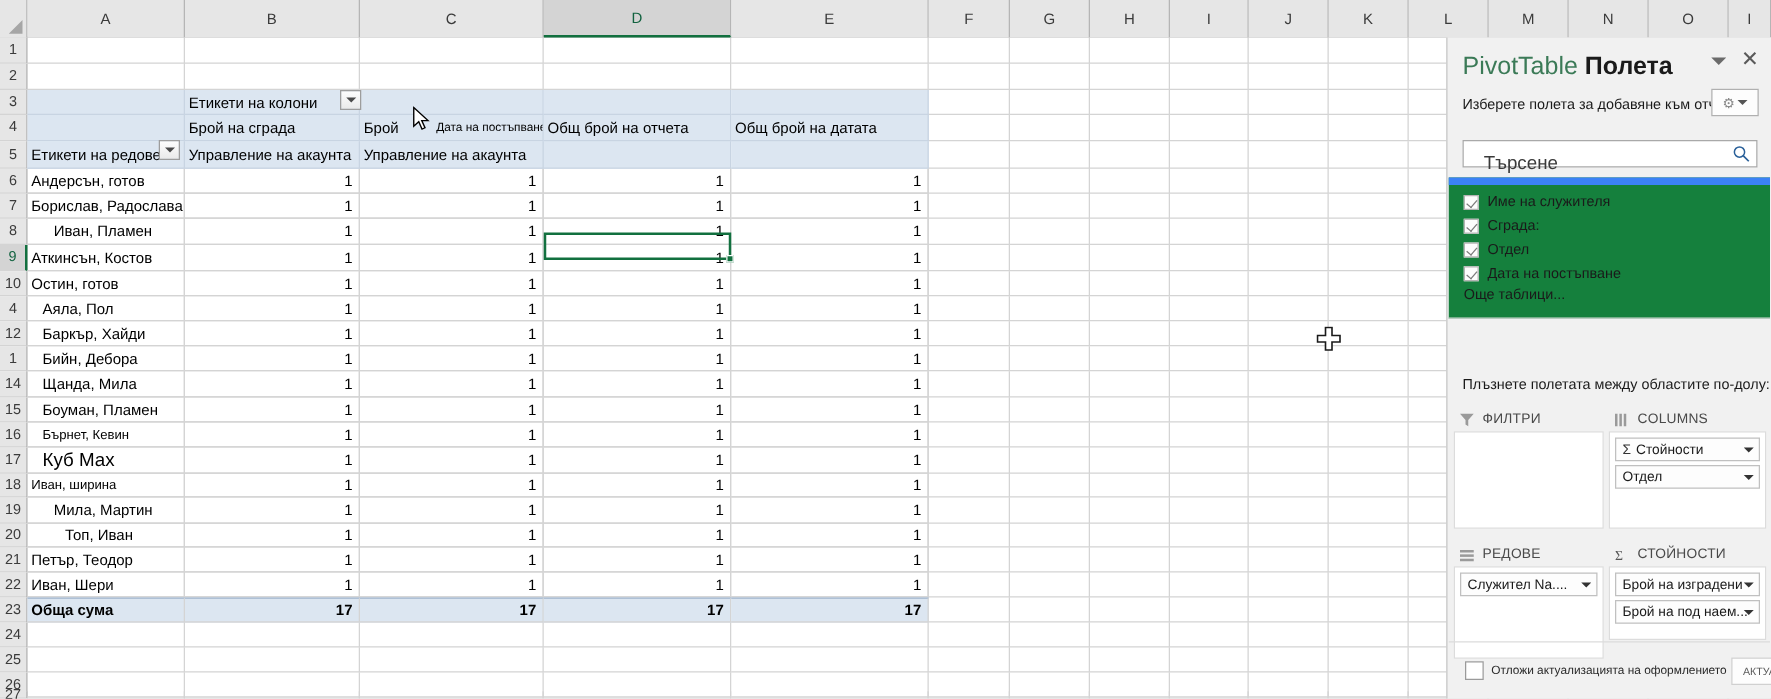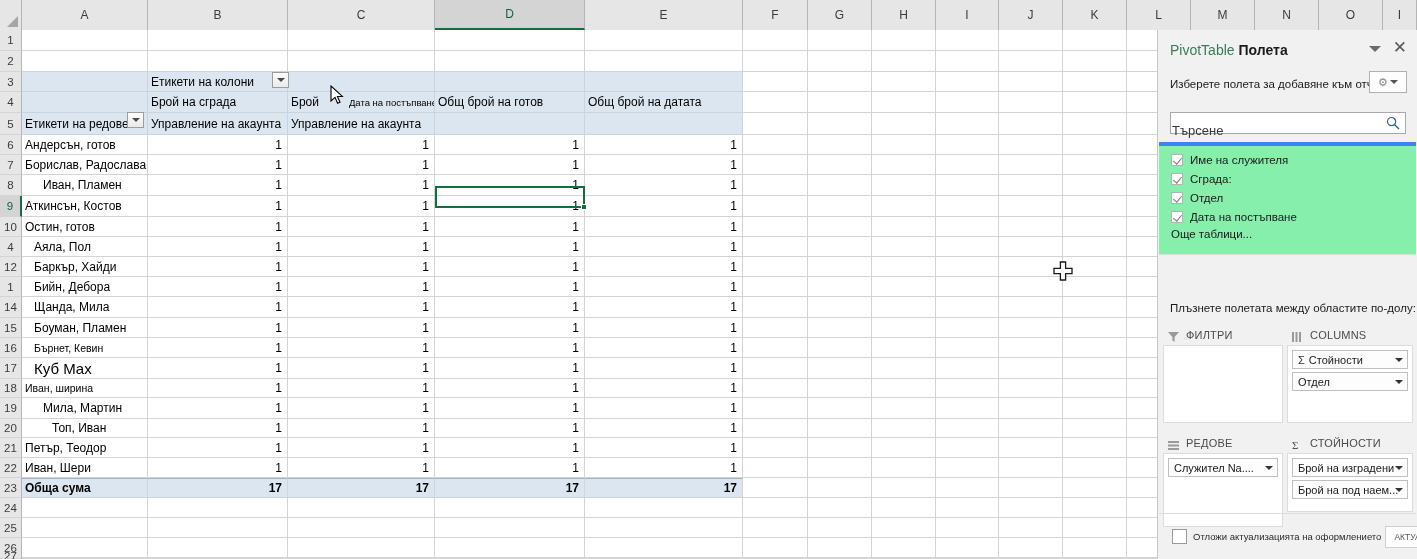--- a/index.html
+++ b/index.html
@@ -111,21 +111,21 @@
   
   .pane {
     position: absolute;
     top: 30px; left: 1157px;
     width: 260px; height: 529px;
     background: #f1f1f1;
     border-left: 1px solid #c6c6c6;
   }
   .pane-title {
     position: absolute; top: 12px; left: 12px;
-    font-size: 14px; color: #3b7a57;
+    font-size: 20px; color: #3b7a57;
     white-space: nowrap;
   }
   .pane-title b { color: #1a1a1a; font-weight: bold; }
   .pane-chevron {
     position: absolute; top: 16px; right: 36px;
     width: 0; height: 0;
     border-left: 6px solid transparent;
     border-right: 6px solid transparent;
     border-top: 6px solid #6b6b6b;
   }
@@ -152,32 +152,32 @@
     border-right: 4px solid transparent;
     border-top: 4px solid #555;
   }
   .search-box {
     position: absolute; top: 82px; left: 12px;
     width: 236px; height: 22px;
     background: #fff; border: 1px solid #a9a9a9;
     display: flex; align-items: center;
   }
   .search-box span {
-    font-size: 13px; color: #3a3a3a; padding-left: 1px; margin-top: 14px;
+    font-size: 15px; color: #3a3a3a; padding-left: 16px; margin-top: 14px;
   }
   .search-icon {
     position: absolute; right: 5px; top: 3px;
     width: 14px; height: 14px;
   }
 
   .field-list {
     position: absolute; top: 112px; left: 1px;
     width: 257px; height: 113px;
-    background: #86efac;
-    border-top: 4px solid #3b82f6;
+    background: #15803d;
+    border-top: 6px solid #3b82f6;
     border-bottom: 1px solid #dcdcdc;
     padding-top: 4px;
   }
   .field-item {
     display: flex; align-items: center;
     height: 19px; padding-left: 12px;
   }
   .chk {
     width: 12px; height: 12px;
     border: 1px solid #b4b4b4;
@@ -759,21 +759,21 @@
         <div class="cell " style="left: 1191px; top: 553px; width: 64px; height: 6px;"></div>
         <div class="cell " style="left: 1255px; top: 553px; width: 64px; height: 6px;"></div>
         <div class="cell " style="left: 1319px; top: 553px; width: 64px; height: 6px;"></div>
         <div class="cell " style="left: 1383px; top: 553px; width: 34px; height: 6px;"></div>
         <div class="cell pivot" style="left: 148px; top: 72px; width: 140px; height: 20px;">Етикети на колони</div>
         <div class="cell pivot" style="left: 148px; top: 92px; width: 140px; height: 21px;">Брой на сграда</div>
         <div class="cell pivot" style="left: 288px; top: 92px; width: 147px; height: 21px;">
           <span style="font-size:12px">Брой</span>
           <span style="font-size:9.5px;margin-left:30px">Дата на постъпване</span>
         </div>
-        <div class="cell pivot" style="left: 435px; top: 92px; width: 150px; height: 21px;">Общ брой на готов</div>
+        <div class="cell pivot" style="left: 435px; top: 92px; width: 150px; height: 21px;">Общ брой на отчета</div>
         <div class="cell pivot" style="left: 585px; top: 92px; width: 158px; height: 21px;">Общ брой на датата</div>
         <div class="cell pivot" style="left: 22px; top: 113px; width: 126px; height: 22px; padding-right: 20px;">Етикети на редове</div>
         <div class="cell pivot lbl-underline" style="left: 148px; top: 113px; width: 140px; height: 22px;">Управление на акаунта</div>
         <div class="cell pivot lbl-underline" style="left: 288px; top: 113px; width: 147px; height: 22px;">Управление на акаунта</div>
         <div class="cell " style="left: 22px; top: 135px; width: 126px; height: 20px; padding-left: 3px;">Андерсън, готов</div>
         <div class="cell num" style="left: 148px; top: 135px; width: 140px; height: 20px;">1</div>
         <div class="cell num" style="left: 288px; top: 135px; width: 147px; height: 20px;">1</div>
         <div class="cell num" style="left: 435px; top: 135px; width: 150px; height: 20px;">1</div>
         <div class="cell num" style="left: 585px; top: 135px; width: 158px; height: 20px;">1</div>
         <div class="cell " style="left: 22px; top: 155px; width: 126px; height: 20px;">Борислав, Радослава</div>

